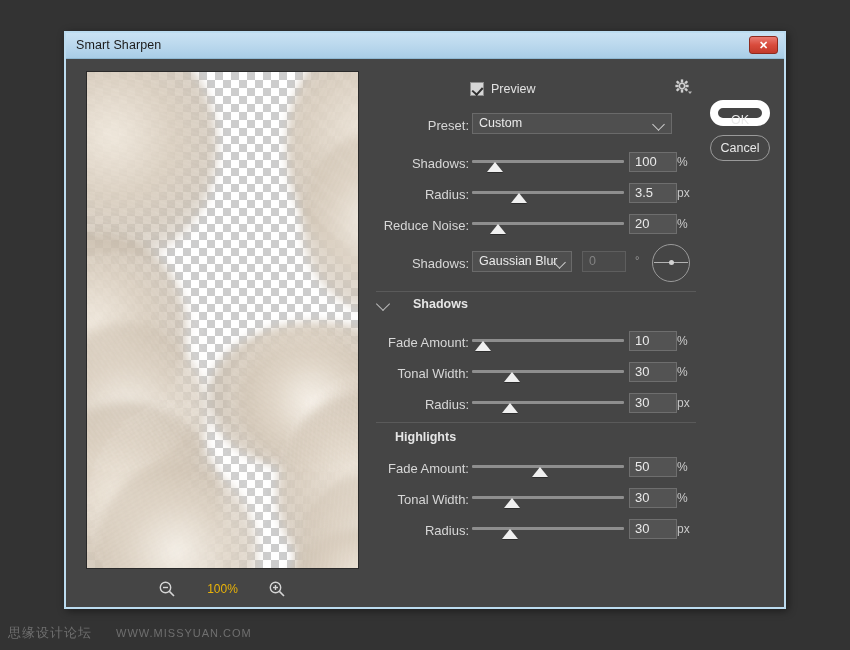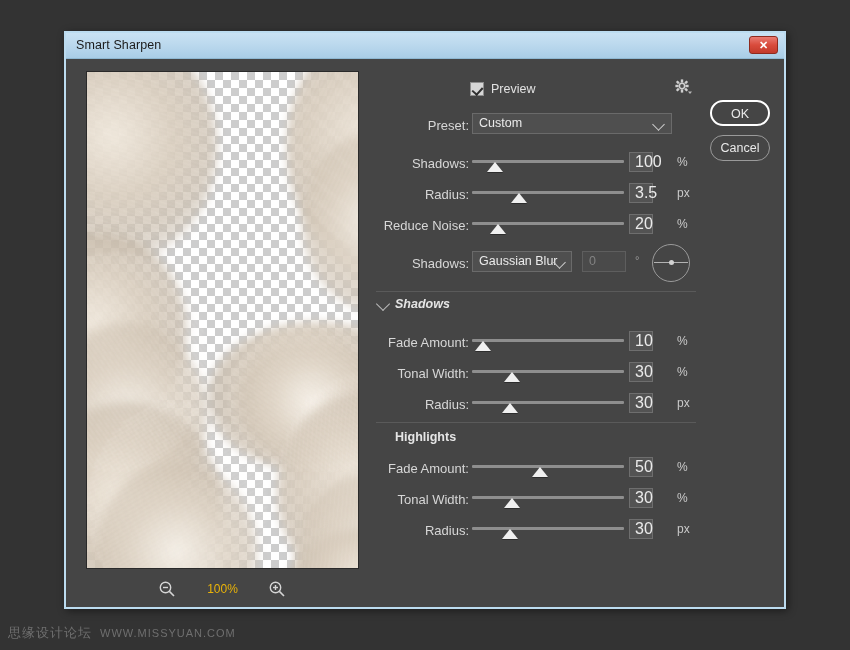--- a/index.html
+++ b/index.html
@@ -235,27 +235,27 @@
     border-right: 8px solid transparent;
     border-bottom: 10px solid #f0f0f0;
     margin-left: -8px;
     filter: drop-shadow(0 1px 0 rgba(0,0,0,0.35));
   }
 
   .numbox {
     position: absolute;
     left: 253px;
     top: -1px;
-    width: 24px;
+    width: 48px;
     height: 20px;
     background: #535353;
     border: 1px solid #6e6e6e;
     box-sizing: border-box;
     color: #eaeaea;
-    font-size: 16px;
+    font-size: 13px;
     line-height: 18px;
     padding-left: 5px;
     cursor: text;
   }
   .unit {
     position: absolute;
     left: 301px;
     top: 2px;
     font-size: 12px;
     color: #cacaca;
@@ -392,36 +392,36 @@
     text-align: center;
     font-size: 12.5px;
     color: #e9e9e9;
     line-height: 24px;
     cursor: pointer;
     background: #454545;
   }
   .btn-ok {
     left: 644px;
     top: 41px;
-    border: 2px solid #ffffff;
+    border: 8px solid #ffffff;
   }
   .btn-cancel {
     left: 644px;
     top: 76px;
     border: 1px solid #9a9a9a;
   }
 
   
   .watermark {
     position: absolute;
     left: 8px;
     bottom: 8px;
     display: flex;
     align-items: baseline;
-    gap: 8px;
+    gap: 24px;
     color: #6f6f6f;
     user-select: none;
   }
   .wm-cn { font-size: 13px; letter-spacing: 1px; }
   .wm-en { font-size: 11px; letter-spacing: 1px; }
 </style>
 </head>
 <body>
 
 <div id="root">
@@ -544,21 +544,21 @@
             <span>Gaussian Blur</span>
             <span class="chev"></span>
           </div>
           <div class="angle-box">0</div>
           <div class="deg-sym">°</div>
           <div class="dial"></div>
         </div>
 
         <div class="divider" style="top:224px;"></div>
         <div class="tri" style="left:2px; top:232px;"></div>
-        <div class="section-head" style="left:19px; top:230px;font-style:italic;">Shadows</div>
+        <div class="section-head" style="left:37px; top:230px;">Shadows</div>
 
         <div class="row" style="top:265px;">
           <div class="row-label">Fade Amount:</div>
           <div class="slider">
             <div class="track"></div>
             <div class="thumb" style="left: 10.64px;"></div>
           </div>
           <div class="numbox">10</div>
           <div class="unit">%</div>
         </div>

